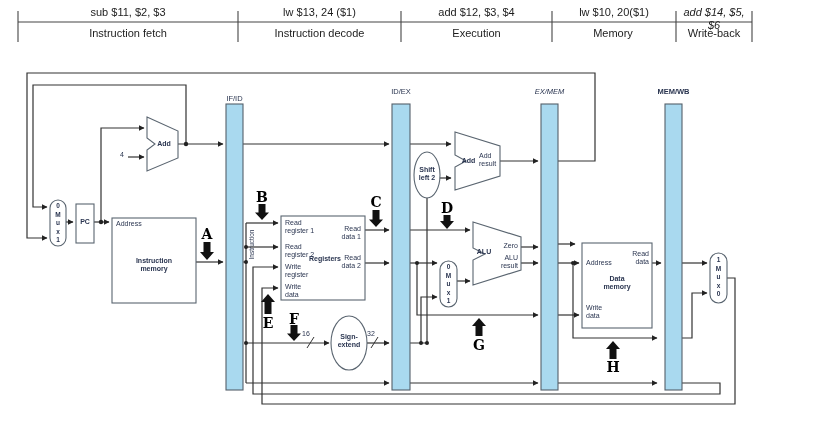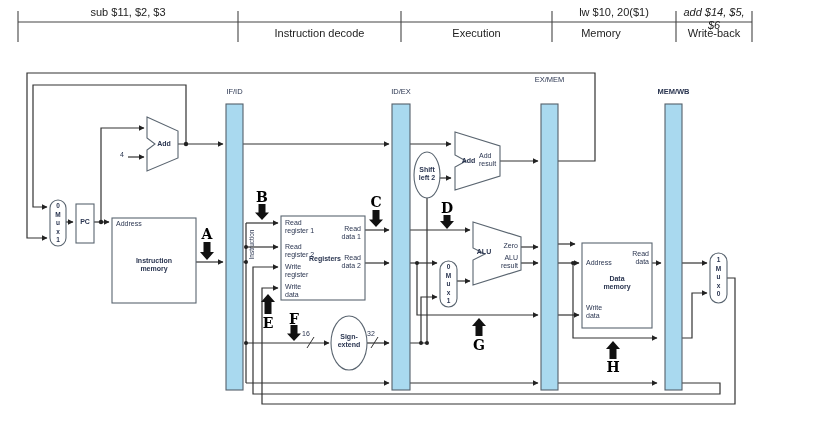--- a/index.html
+++ b/index.html
@@ -148,31 +148,34 @@
       <polygon points="372.5,210 379.5,210 379.5,219.5 383,219.5 376,227 369,219.5 372.5,219.5"></polygon>
       <polygon points="443.5,215 450.5,215 450.5,221 454,221 447,229 440,221 443.5,221"></polygon>
       <polygon points="264.5,314 271.5,314 271.5,302 275,302 268,294 261,302 264.5,302"></polygon>
       <polygon points="290.5,325 297.5,325 297.5,333.5 301,333.5 294,341 287,333.5 290.5,333.5"></polygon>
       <polygon points="475.5,336 482.5,336 482.5,326 486,326 479,318 472,326 475.5,326"></polygon>
       <polygon points="609.5,359 616.5,359 616.5,349 620,349 613,341 606,349 609.5,349"></polygon>
     </g>
   </svg>
 
   <div class="lbl ins c" style="left:18px;top:6px;width:220px;">sub $11, $2, $3</div>
+  <div class="lbl ins c" style="left:238px;top:6px;width:163px;">lw $13, 24 ($1)</div>
+  <div class="lbl ins c" style="left:401px;top:6px;width:151px;">add $12, $3, $4</div>
   <div class="lbl ins c" style="left:552px;top:6px;width:124px;">lw $10, 20($1)</div>
   <div class="lbl ins c" style="left:676px;top:6px;width:76px;font-style:italic;">add $14, $5, $6</div>
 
+  <div class="lbl ins c" style="left:18px;top:27px;width:220px;">Instruction fetch</div>
   <div class="lbl ins c" style="left:238px;top:27px;width:163px;">Instruction decode</div>
   <div class="lbl ins c" style="left:401px;top:27px;width:151px;">Execution</div>
-  <div class="lbl ins c" style="left:552px;top:27px;width:98px;">Memory</div>
+  <div class="lbl ins c" style="left:552px;top:27px;width:98px;padding-left:12px;">Memory</div>
   <div class="lbl ins c" style="left:676px;top:27px;width:76px;">Write-back</div>
 
-  <div class="lbl reglbl c" style="left:214px;top:88px;width:41px;">IF/ID</div>
+  <div class="lbl reglbl c" style="left:214px;top:95px;width:41px;">IF/ID</div>
   <div class="lbl reglbl c" style="left:381px;top:88px;width:40px;">ID/EX</div>
-  <div class="lbl reglbl c" style="left:527px;top:76px;width:45px;">EX/MEM</div>
+  <div class="lbl reglbl c" style="left:527px;top:88px;width:45px;font-style:italic;">EX/MEM</div>
   <div class="lbl reglbl c" style="left:650px;top:88px;width:47px;font-weight:bold;">MEM/WB</div>
 
   <div class="lbl mux pre" style="left:50px;top:202px;width:16px;">0
 M
 u
 x
 1</div>
   <div class="lbl c b" style="left:76px;top:218px;width:18px;">PC</div>
   <div class="lbl c b" style="left:153px;top:140px;width:22px;">Add</div>
   <div class="lbl r" style="left:113px;top:151px;width:11px;">4</div>

